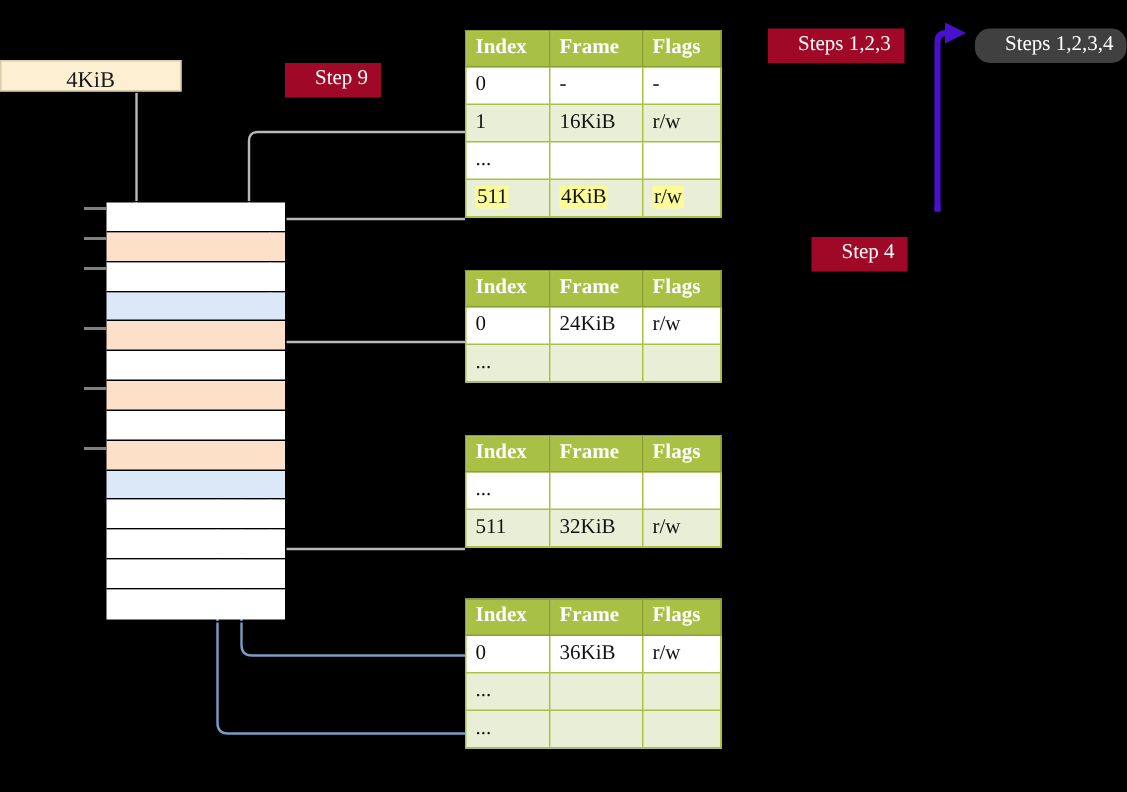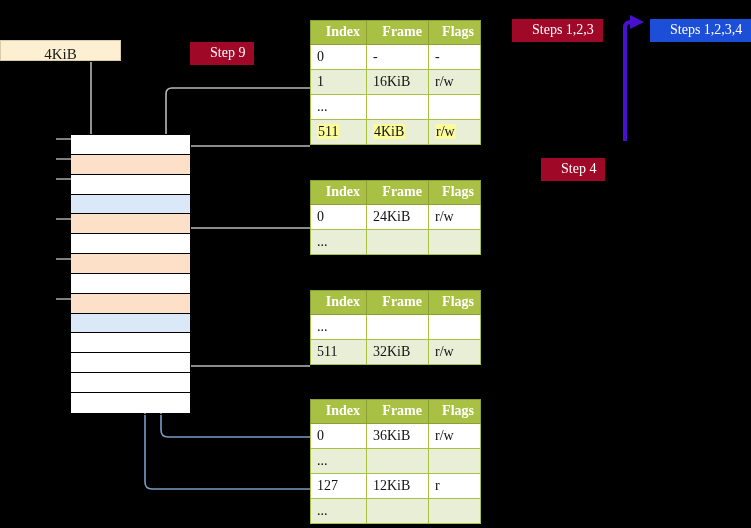--- a/index.html
+++ b/index.html
@@ -32,21 +32,21 @@
   .badge {
     position: absolute;
     color: #ffffff;
     font-size: 14px;
     line-height: 1;
     padding: 4px 9px 5px 20px;
     white-space: nowrap;
     font-family: "Liberation Serif", "DejaVu Serif", serif;
   }
   .badge-red { background: #a00828; }
-  .badge-purple { background: #1d4ed8; }
+  .badge-purple { background: #404040; border-radius: 10px; }
 
   
   .mem-label-box {
     position: absolute;
     background: #fcefd2;
     border: 1px solid #d9cda9;
     color: #1a1a1a;
     font-size: 15px;
     text-align: center;
     line-height: 1;
@@ -82,21 +82,21 @@
     border-collapse: collapse;
     font-size: 14px;
     color: #111111;
     background: #ffffff;
     table-layout: fixed;
   }
   .ptable th {
     background: #a8c044;
     color: #ffffff;
     font-weight: bold;
-    text-align: right;
+    text-align: left;
     padding: 3px 6px 4px 6px;
     border: 1px solid #8aa032;
     font-size: 14px;
   }
   .ptable td {
     border: 1px solid #a8c044;
     padding: 3px 6px 4px 6px;
     height: 17px;
     vertical-align: middle;
     font-size: 14px;
@@ -303,25 +303,20 @@
         <tr class="rw-white">
           <td>0</td>
           <td>36KiB</td>
           <td>r/w</td>
         </tr>
         <tr class="rw-tint">
           <td>...</td>
           <td></td>
           <td></td>
         </tr>
-        <tr class="rw-white">
-          <td>127</td>
-          <td>12KiB</td>
-          <td>r</td>
-        </tr>
         <tr class="rw-tint">
           <td>...</td>
           <td></td>
           <td></td>
         </tr>
       </tbody>
   </table>
 
 </div>
 

